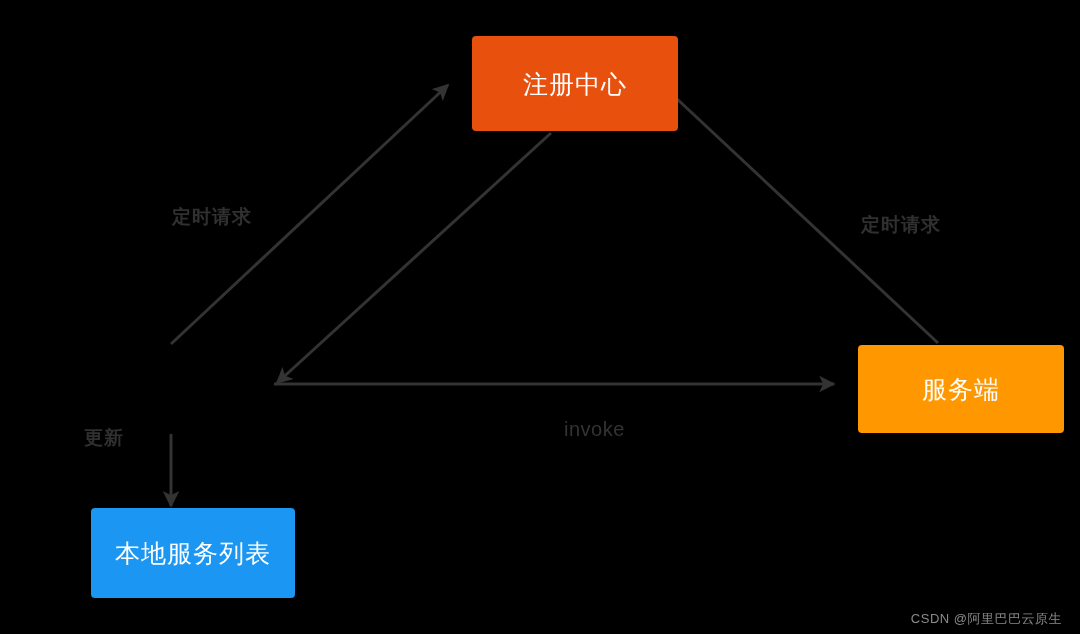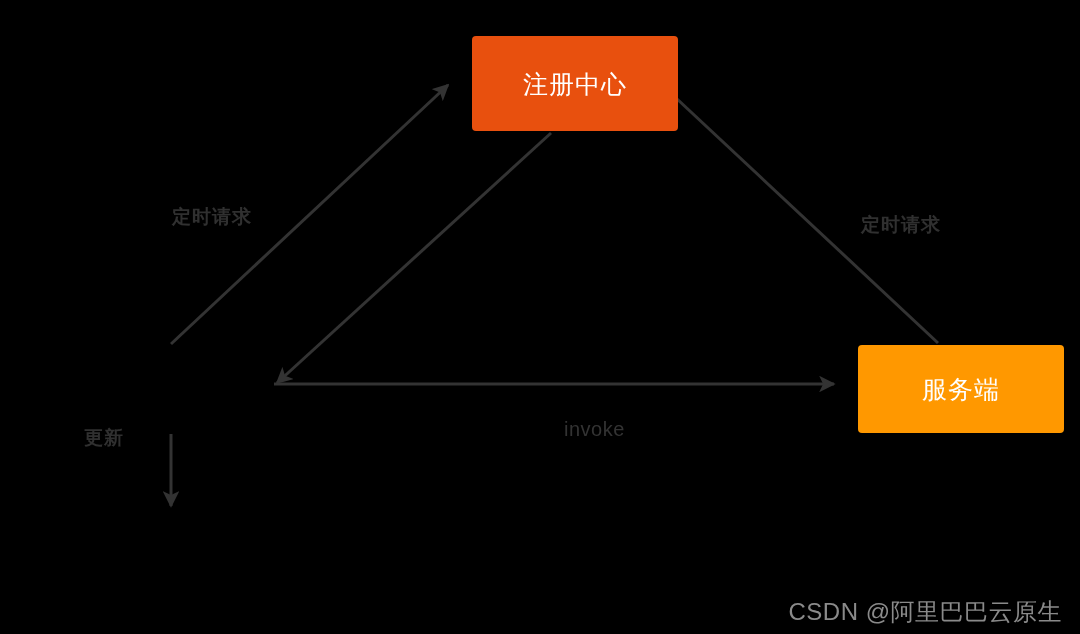--- a/index.html
+++ b/index.html
@@ -110,21 +110,21 @@
   }
   .label-update {
     left: 84px;
     top: 424px;
   }
   .watermark {
     position: absolute;
     right: 18px;
     bottom: 6px;
     color: #8a8a8a;
-    font-size: 24px;
+    font-size: 13px;
     letter-spacing: 0.5px;
     z-index: 4;
     white-space: nowrap;
   }
 </style>
 </head>
 <body>
 
 <div id="canvas">
 
@@ -148,20 +148,23 @@
 
   <div class="node node-registry">
     <span class="node-label">注册中心</span>
   </div>
 
 
   <div class="node node-server">
     <span class="node-label">服务端</span>
   </div>
 
+  <div class="node node-local-list">
+    <span class="node-label">本地服务列表</span>
+  </div>
 
   <div class="edge-label label-scheduled-request">定时请求</div>
 
 
   <div class="edge-label label-service-register">定时请求</div>
 
   <div class="edge-label label-invoke">invoke</div>
 
   <div class="edge-label label-update">更新</div>
 

